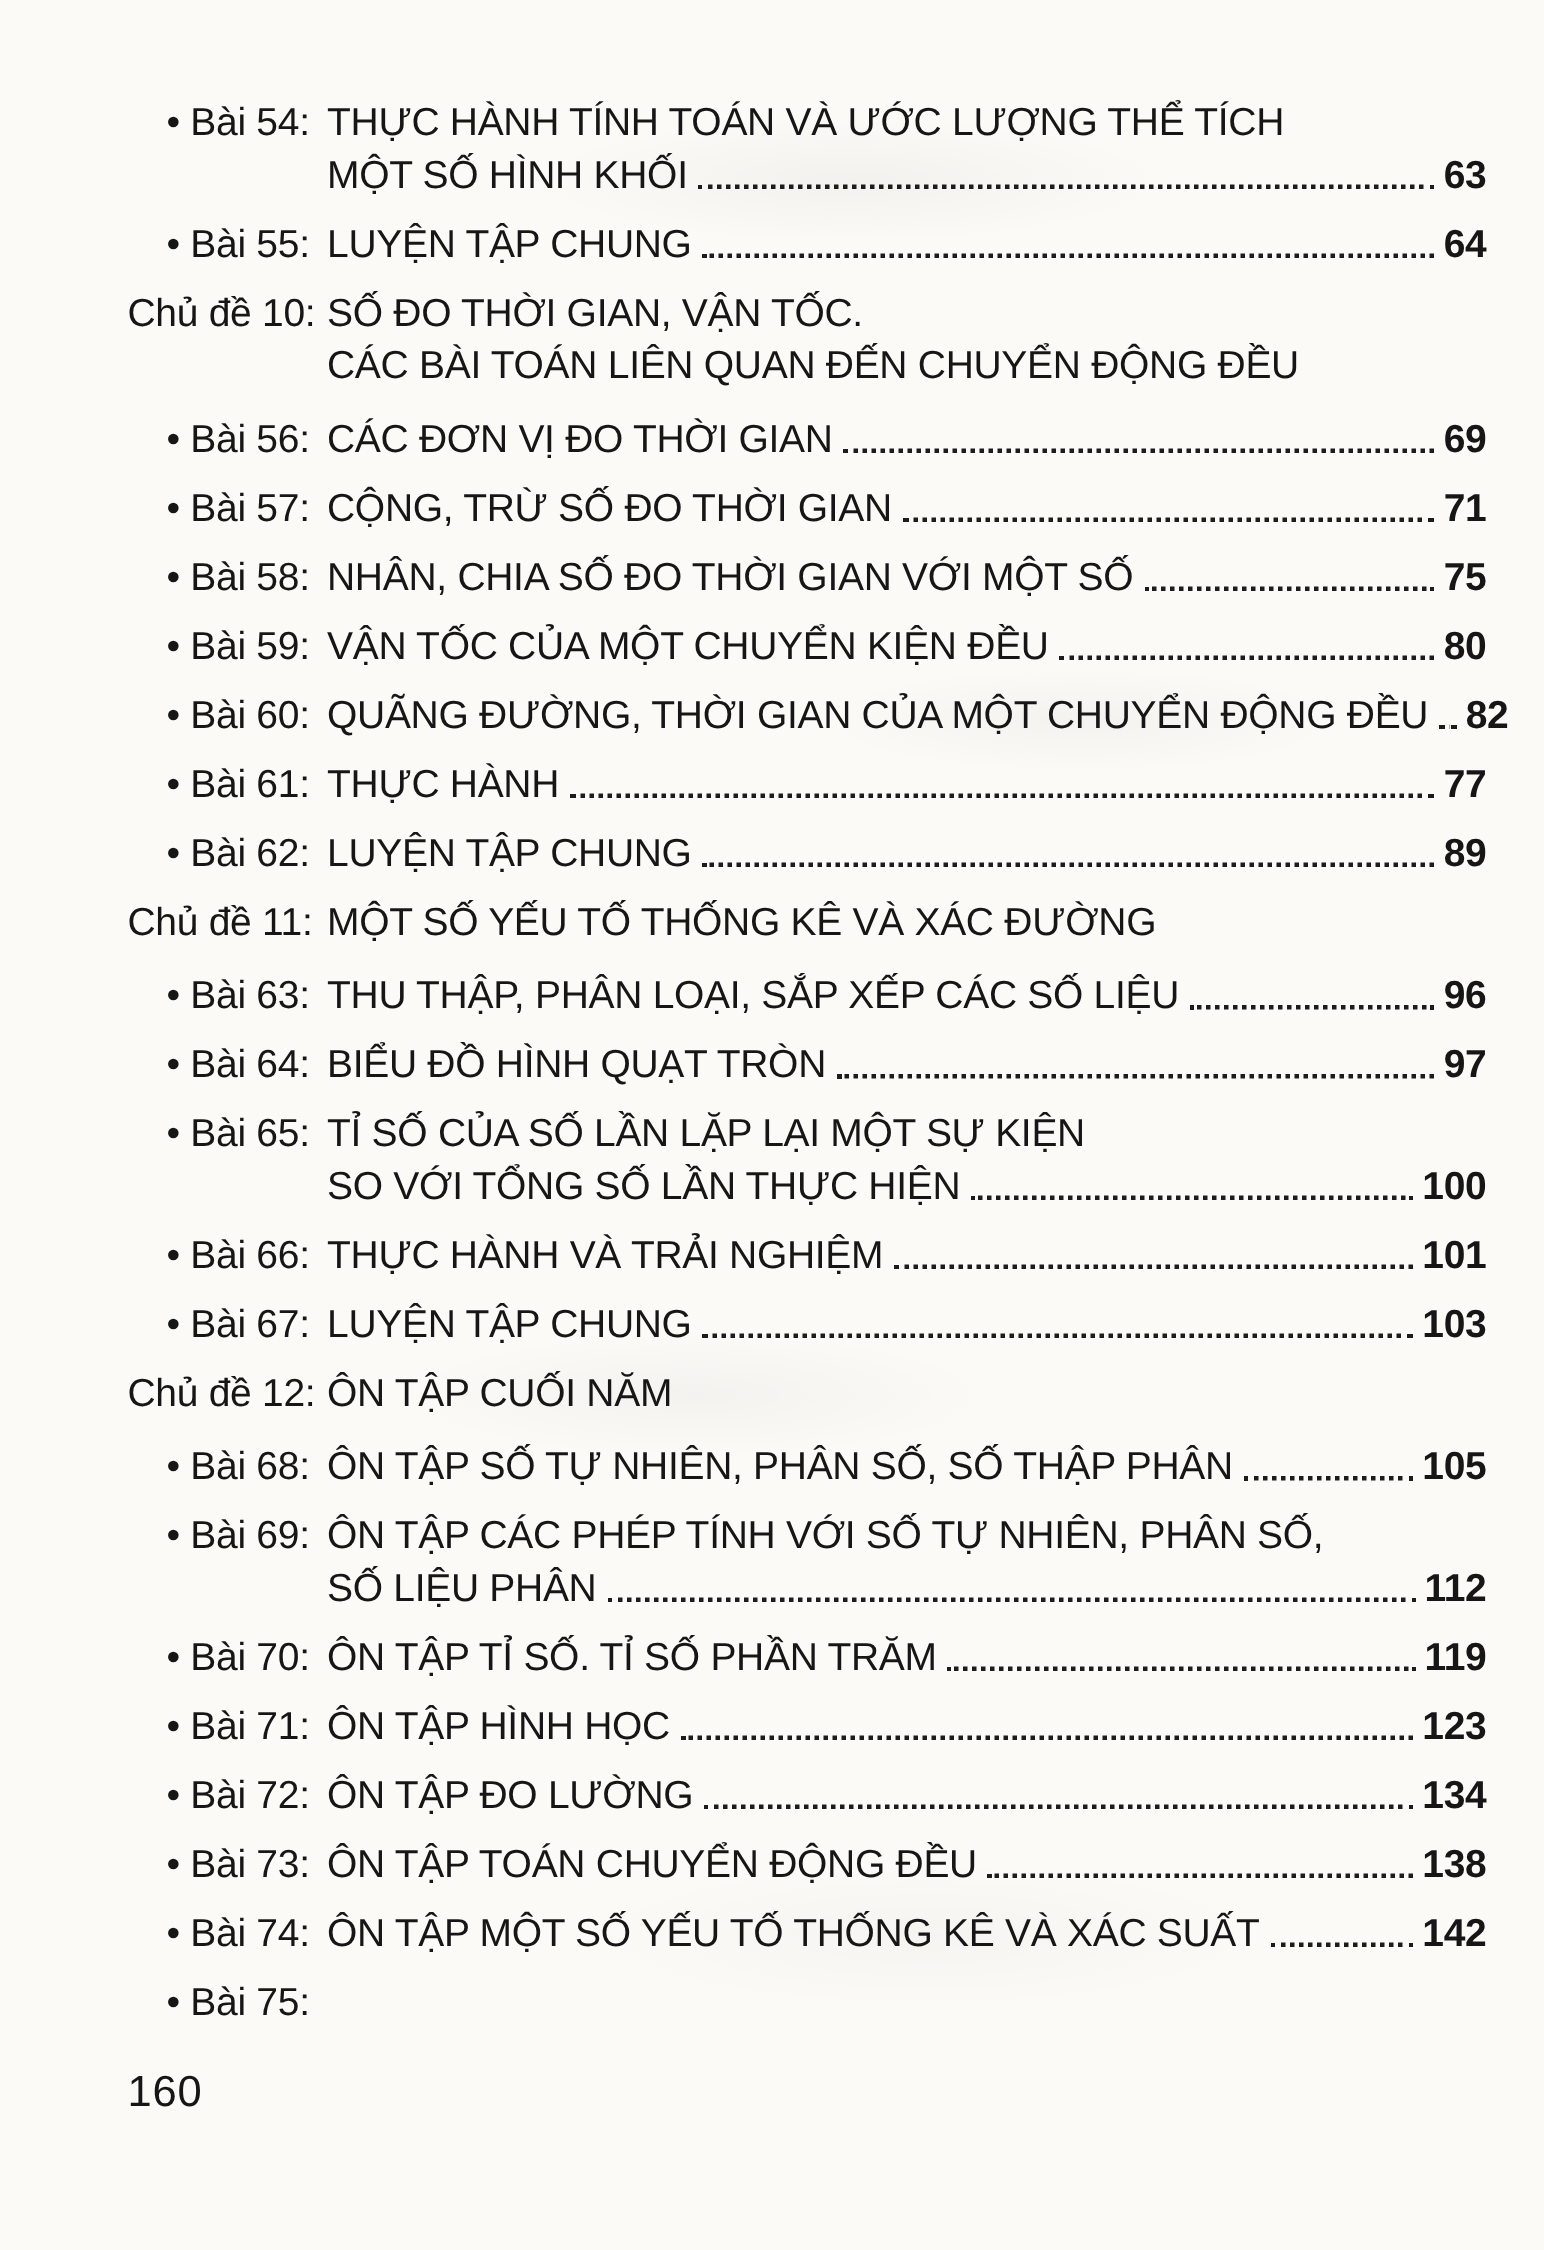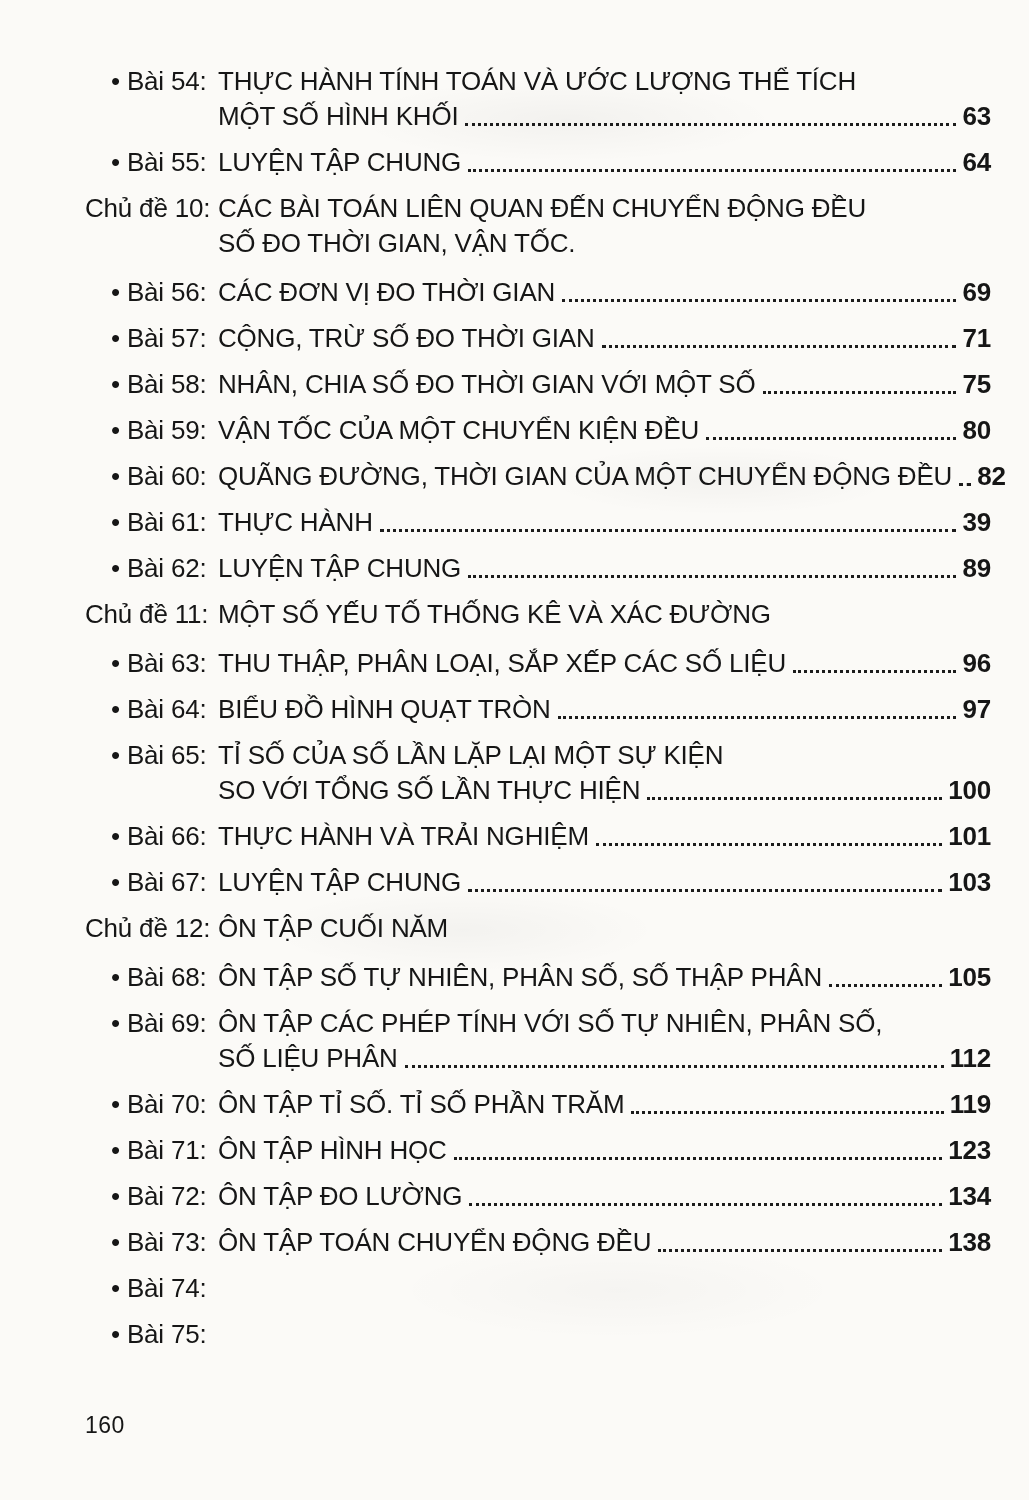--- a/index.html
+++ b/index.html
@@ -66,22 +66,22 @@
     flex: 1 1 auto;
     min-width: 12px;
     border-bottom: 3.5px dotted #1c1c1c;
     margin: 0 6px 8px 7px;
   }
   .pg {
     white-space: nowrap;
     font-weight: bold;
   }
   .folio {
-    margin-top: 60px;
-    font-size: 23px;
+    margin-top: 27px;
+    font-size: 29px;
     letter-spacing: 0.5px;
   }
 </style>
 </head>
 <body>
 
 <div class="page">
   <div id="toc-list">
       <div class="row item">
         <div class="label">
@@ -111,25 +111,25 @@
             <span class="pg">64</span>
           </div>
         </div>
       </div>
       <div class="row heading">
         <div class="label">
           <span>Chủ đề 10:</span>
         </div>
         <div class="body">
           <div class="tline">
+            <span class="txt">SỐ ĐO THỜI GIAN, VẬN TỐC.</span>
+          </div>
+          <div class="tline">
             <span class="txt">CÁC BÀI TOÁN LIÊN QUAN ĐẾN CHUYỂN ĐỘNG ĐỀU</span>
           </div>
-          <div class="tline">
-            <span class="txt">SỐ ĐO THỜI GIAN, VẬN TỐC.</span>
-          </div>
         </div>
       </div>
       <div class="row item">
         <div class="label">
           <span class="bullet">•</span>
           <span>Bài 56:</span>
         </div>
         <div class="body">
           <div class="tline">
             <span class="txt">CÁC ĐƠN VỊ ĐO THỜI GIAN</span>
@@ -192,21 +192,21 @@
       </div>
       <div class="row item">
         <div class="label">
           <span class="bullet">•</span>
           <span>Bài 61:</span>
         </div>
         <div class="body">
           <div class="tline">
             <span class="txt">THỰC HÀNH</span>
             <span class="dots"></span>
-            <span class="pg">39</span>
+            <span class="pg">77</span>
           </div>
         </div>
       </div>
       <div class="row item">
         <div class="label">
           <span class="bullet">•</span>
           <span>Bài 62:</span>
         </div>
         <div class="body">
           <div class="tline">
@@ -382,20 +382,27 @@
             <span class="txt">ÔN TẬP TOÁN CHUYỂN ĐỘNG ĐỀU</span>
             <span class="dots"></span>
             <span class="pg">138</span>
           </div>
         </div>
       </div>
       <div class="row item">
         <div class="label">
           <span class="bullet">•</span>
           <span>Bài 74:</span>
+        </div>
+        <div class="body">
+          <div class="tline">
+            <span class="txt">ÔN TẬP MỘT SỐ YẾU TỐ THỐNG KÊ VÀ XÁC SUẤT</span>
+            <span class="dots"></span>
+            <span class="pg">142</span>
+          </div>
         </div>
       </div>
       <div class="row item">
         <div class="label">
           <span class="bullet">•</span>
           <span>Bài 75:</span>
         </div>
       </div>
     </div>
   <div class="folio">160</div>

